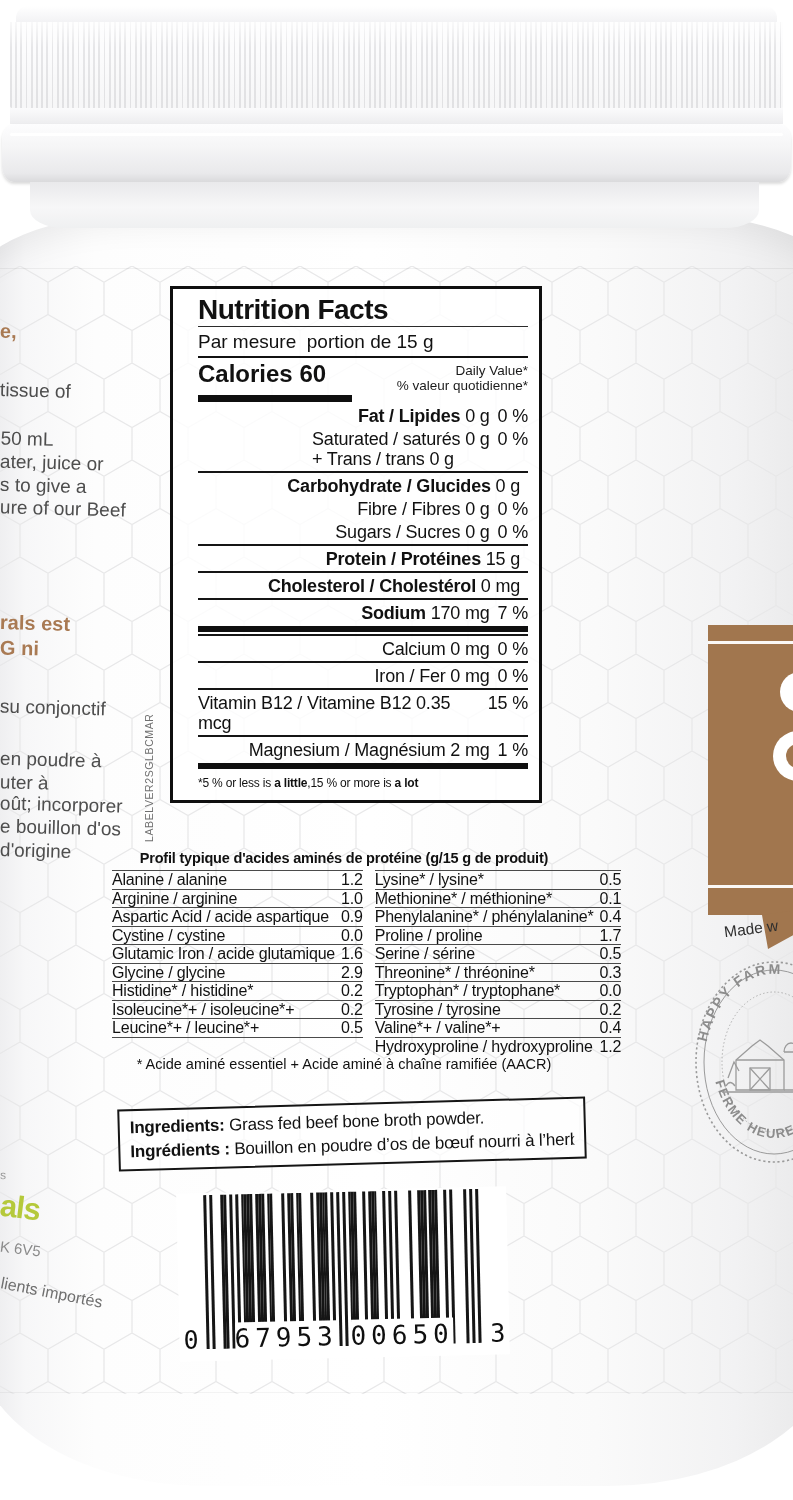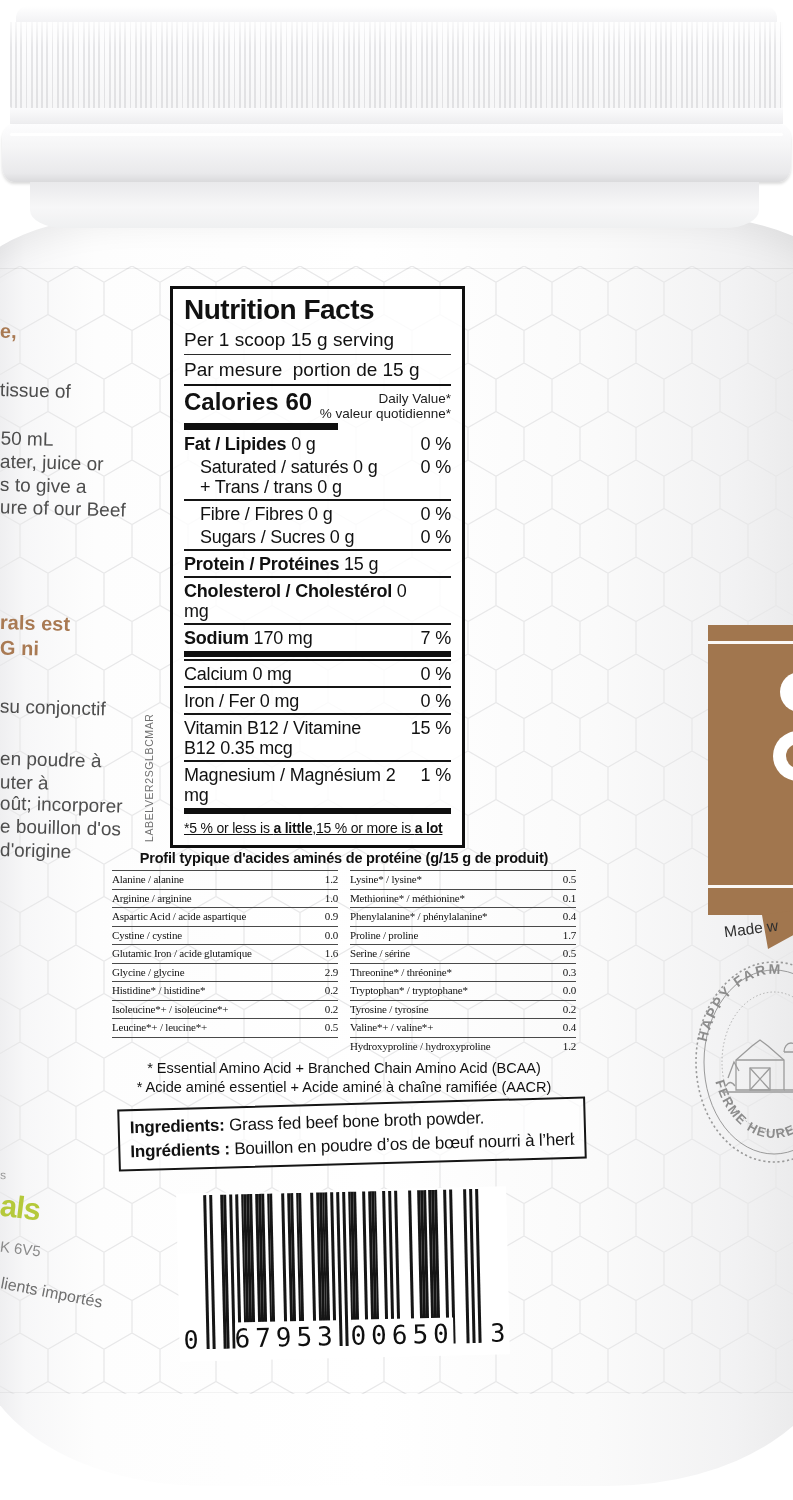--- a/index.html
+++ b/index.html
@@ -34,48 +34,48 @@
   
   .frag{position:absolute;left:0;font-size:19px;color:#4e4e4e;white-space:nowrap;transform:rotate(1.5deg);}
   .frag.brown{color:#a97a53;font-weight:bold;font-size:20px;}
   .frag.tiny{font-size:12px;color:#9a9a9a;}
   .frag.green{color:#b5c93b;font-weight:bold;font-size:31px;letter-spacing:-1px;transform:rotate(7deg);}
   .frag.postal{font-size:15px;color:#8a8a8a;transform:rotate(7deg);}
   .frag.importes{font-size:16px;color:#6f6f6f;transform:rotate(11deg);}
   .made-note{position:absolute;left:724px;top:920px;font-size:15.5px;color:#2f2f2f;transform:rotate(-7deg);white-space:nowrap;}
 
   
-  .nf{position:absolute;left:170px;top:286px;width:295px;border:3px solid #0f0f0f;
-      background:rgba(255,255,255,.82);padding:7px 11px 8px 11px;box-sizing:border-box;}
+  .nf{position:absolute;left:170px;top:286px;width:372px;border:3px solid #0f0f0f;
+      background:rgba(255,255,255,.82);padding:7px 11px 8px 25px;box-sizing:border-box;}
   .nf-title{font-size:28px;line-height:28px;font-weight:bold;letter-spacing:-0.5px;}
   .nf-serving{font-size:19px;line-height:25px;}
   .nf-serving.fr{white-space:pre;}
   .nf-rule-thin{border-top:1.5px solid #2b2b2b;margin:2px 0;}
   .nf-rule-med{border-top:2.5px solid #111;margin:2px 0;}
   .nf-cal{display:flex;justify-content:space-between;margin-top:3px;}
   .nf-cal-label{font-size:24px;font-weight:bold;line-height:26px;}
   .nf-dv{text-align:right;font-size:13.5px;line-height:15px;padding-top:2px;color:#1b1b1b;}
   .nf-calbar{width:154px;height:7px;background:#0f0f0f;margin:2px 0 2px;}
-  .nf-row{display:flex;justify-content:space-between;align-items:flex-start;
-          font-size:18px;line-height:20px;padding:1.5px 0;letter-spacing:-0.2px;gap:12px;}
+  .nf-row{display:flex;justify-content:flex-end;align-items:flex-start;
+          font-size:18px;line-height:20px;padding:1.5px 0;letter-spacing:-0.2px;}
   .nf-row.ind .nf-lbl{padding-left:16px;}
   .nf-val{margin-left:8px;white-space:nowrap;}
   .nf-sep.med{border-top:2px solid #151515;margin:1px 0;}
   .nf-sep.thick{border-top:6px solid #0f0f0f;margin:2px 0;}
-  .nf-foot{margin-top:5px;font-size:14px;line-height:18px;letter-spacing:-0.2px;text-decoration:underline;}
+  .nf-foot{margin-top:5px;font-size:12px;line-height:18px;letter-spacing:-0.2px;}
   .side-code{position:absolute;left:143px;top:842px;transform-origin:0 0;transform:rotate(-90deg);
              font-size:10.5px;color:#6f6f6f;letter-spacing:.6px;white-space:nowrap;}
 
   
   .amino{position:absolute;left:112px;top:849px;width:464px;}
   .am-head{text-align:center;font-weight:bold;font-size:14.5px;line-height:18px;letter-spacing:-0.2px;}
   .am-cols{display:flex;gap:12px;margin-top:3px;}
   .am-col{flex:1;}
-  .am-row{display:flex;justify-content:space-between;font-size:11px;line-height:17.5px;
-          border-bottom:1px solid #4a4a4a;letter-spacing:-0.2px;white-space:nowrap;font-family:Liberation Serif, serif;}
+  .am-row{display:flex;justify-content:space-between;font-size:16px;line-height:17.5px;
+          border-bottom:1px solid #4a4a4a;letter-spacing:-0.2px;white-space:nowrap;}
   .am-row:first-child{border-top:1px solid #4a4a4a;}
   .am-row.no-line{border-bottom:none;}
   .am-num{margin-left:6px;}
   .am-foot{text-align:center;font-size:14.5px;line-height:19px;margin-top:4px;}
 
   
   .ingredients{position:absolute;left:118px;top:1103px;width:468px;border:2px solid #151515;
     padding:5px 10px;box-sizing:border-box;transform:rotate(-1.6deg);background:rgba(255,255,255,.7);}
   .ing-line{font-size:17px;line-height:24px;white-space:nowrap;overflow:hidden;letter-spacing:-0.2px;}
 
@@ -129,21 +129,20 @@
   <div class="frag" style="top:794px">oût; incorporer</div>
   <div class="frag" style="top:817px">e bouillon d'os</div>
   <div class="frag" style="top:840px">d'origine</div>
   <div class="frag tiny" style="top:1168px">s</div>
   <div class="frag green" style="top:1190px">als</div>
   <div class="frag postal" style="top:1240px">K 6V5</div>
   <div class="frag importes" style="top:1284px">lients importés</div>
 
   <div class="nf">
     <div class="nf-title">Nutrition Facts</div>
-    <div class="nf-serving" style="margin-top:3px">Per 1 scoop 15 g serving</div>
     <div class="nf-rule-thin"></div>
     <div class="nf-serving fr">Par mesure  portion de 15 g</div>
     <div class="nf-rule-med"></div>
     <div class="nf-cal">
       <div class="nf-cal-label">Calories 60</div>
       <div class="nf-dv">
         <div>Daily Value*</div>
         <div>% valeur quotidienne*</div>
       </div>
     </div>
@@ -151,20 +150,24 @@
     <div id="nf-rows">
         <div class="nf-row">
           <span class="nf-lbl"><b>Fat / Lipides</b> 0 g</span>
           <span class="nf-val">0 %</span>
         </div>
         <div class="nf-row ind">
           <span class="nf-lbl">Saturated / saturés 0 g<div>+ Trans / trans 0 g</div></span>
           <span class="nf-val">0 %</span>
         </div>
         <div class="nf-sep med"></div>
+        <div class="nf-row">
+          <span class="nf-lbl"><b>Carbohydrate / Glucides</b> 0 g</span>
+          <span class="nf-val"></span>
+        </div>
         <div class="nf-row ind">
           <span class="nf-lbl">Fibre / Fibres 0 g</span>
           <span class="nf-val">0 %</span>
         </div>
         <div class="nf-row ind">
           <span class="nf-lbl">Sugars / Sucres 0 g</span>
           <span class="nf-val">0 %</span>
         </div>
         <div class="nf-sep med"></div>
         <div class="nf-row">
@@ -285,21 +288,20 @@
           <div class="am-row">
             <span>Valine*+ / valine*+</span>
             <span class="am-num">0.4</span>
           </div>
           <div class="am-row no-line">
             <span>Hydroxyproline / hydroxyproline</span>
             <span class="am-num">1.2</span>
           </div>
         </div>
     </div>
-    <div class="am-foot">* Essential Amino Acid + Branched Chain Amino Acid (BCAA)</div>
     <div class="am-foot" style="margin-top:0">* Acide aminé essentiel + Acide aminé à chaîne ramifiée (AACR)</div>
   </div>
 
   <div class="ingredients">
     <div class="ing-line"><b>Ingredients:</b><span> Grass fed beef bone broth powder.</span></div>
     <div class="ing-line"><b>Ingrédients :</b><span> Bouillon en poudre d’os de bœuf nourri à l’herbe.</span></div>
   </div>
 
   <div class="barcode">
     <div class="bc-bars" id="bc-bars">

